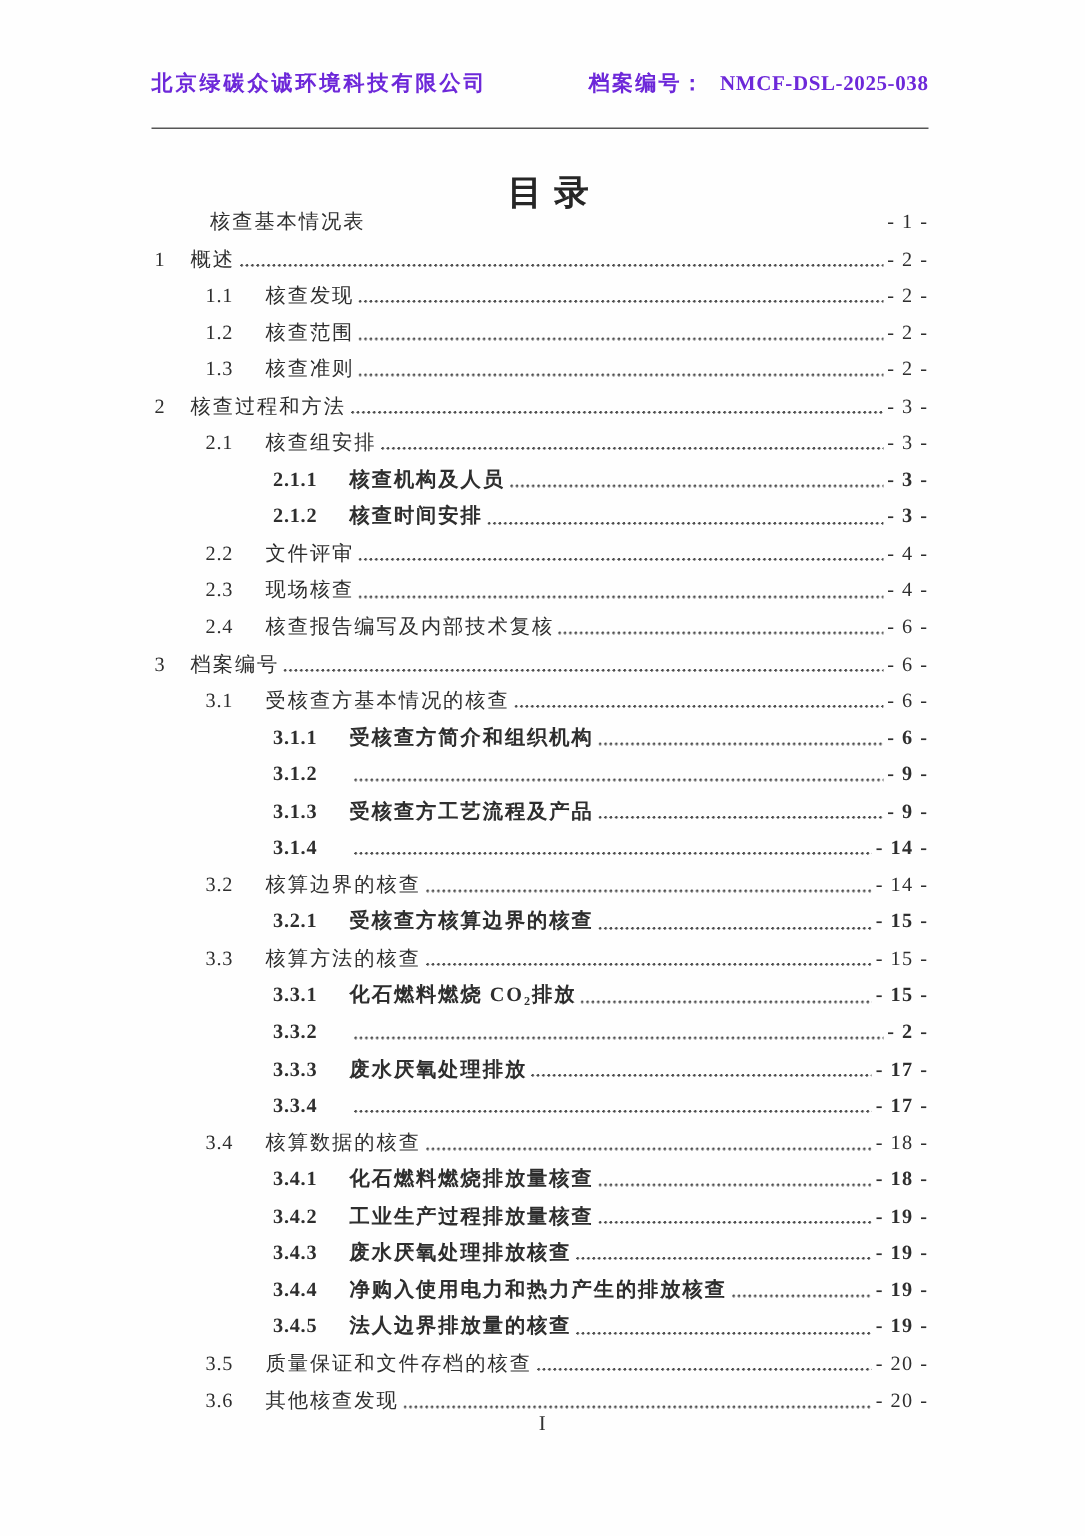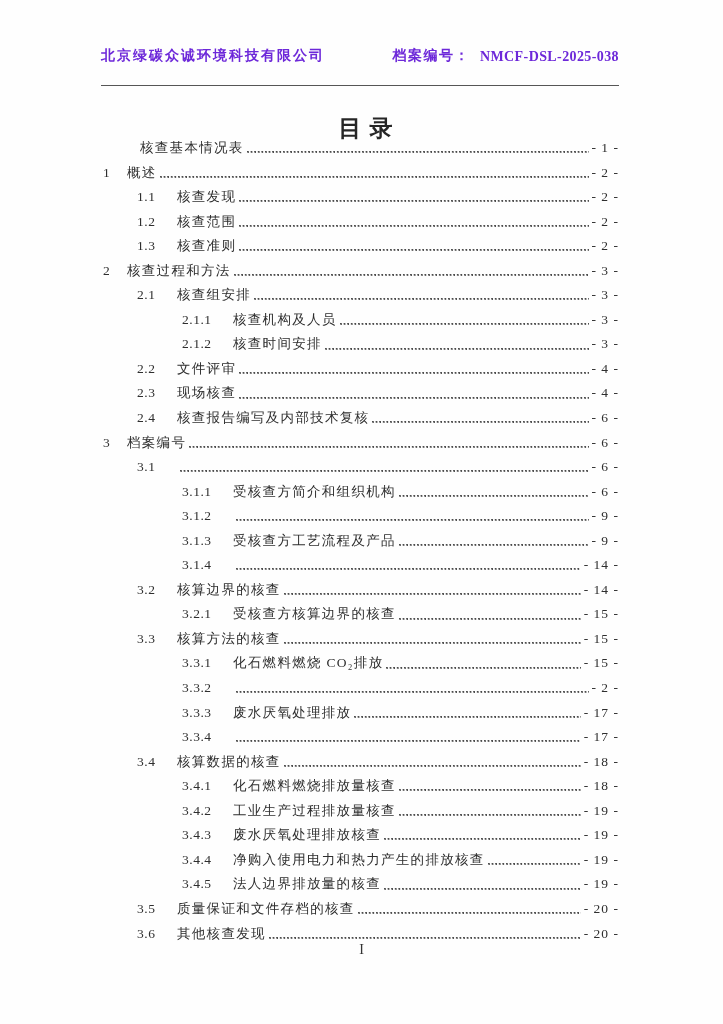--- a/index.html
+++ b/index.html
@@ -65,25 +65,25 @@
   .row .dots {
     flex: 1 1 auto;
     margin: 0 3px 0 3px;
     background-image: radial-gradient(circle at 1.1px 1.1px, #4d4d4d 0.85px, rgba(0,0,0,0) 1.1px);
     background-size: 3.6px 2.4px;
     background-repeat: repeat-x;
     background-position: 0 calc(100% - 7px);
   }
   .row .pg { letter-spacing: 1px; flex: 0 0 auto; }
   
-  .lv0 { padding-left: 37px; }
+  .lv0 { padding-left: 37px; align-items: flex-end; }
   .lv1 .num { flex: 0 0 24px; }
   .lv2 { padding-left: 34px; }
   .lv2 .num { flex: 0 0 40px; }
-  .lv3 { padding-left: 79px; }
+  .lv3 { padding-left: 79px; font-weight: bold; }
   .lv3 .num { flex: 0 0 51px; }
   
   .footer {
     position: absolute;
     top: 942px;
     left: 0;
     width: 100%;
     text-align: center;
     font-size: 14px;
     color: #333333;
@@ -177,20 +177,21 @@
         <span class="pg">- 6 -</span>
       </div>
       <div class="row lv1">
         <span class="num">3</span>
         <span class="label">档案编号</span>
         <span class="dots"></span>
         <span class="pg">- 6 -</span>
       </div>
       <div class="row lv2">
         <span class="num">3.1</span>
+        <span class="label">受核查方基本情况的核查</span>
         <span class="dots"></span>
         <span class="pg">- 6 -</span>
       </div>
       <div class="row lv3">
         <span class="num">3.1.1</span>
         <span class="label">受核查方简介和组织机构</span>
         <span class="dots"></span>
         <span class="pg">- 6 -</span>
       </div>
       <div class="row lv3">

